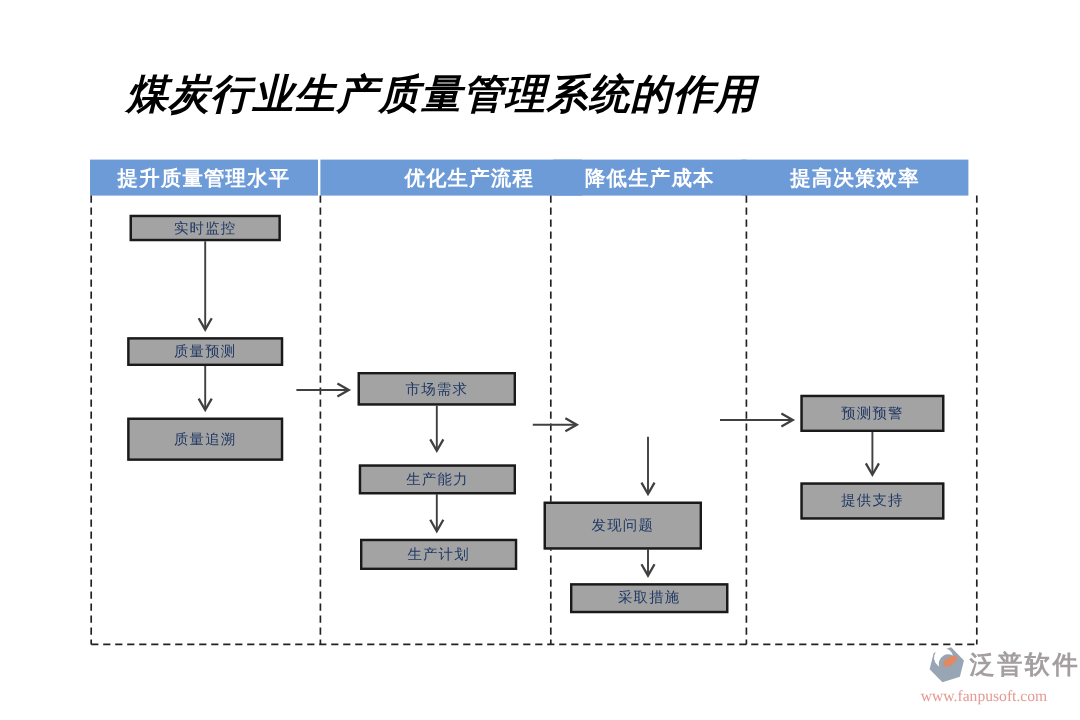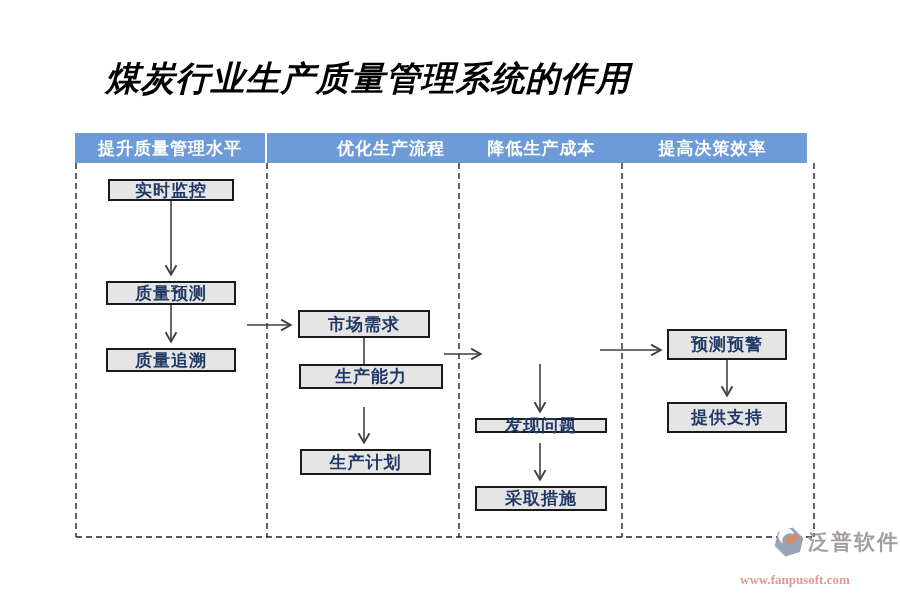--- a/index.html
+++ b/index.html
@@ -23,44 +23,44 @@
     font-size:17px;font-weight:bold;
     display:flex;align-items:center;justify-content:center;
     letter-spacing:1px;
   }
   .lh1{left:75px;width:190px;}
   .lh2{left:267px;width:188px;padding-left:30px;}
   .lh3{left:461px;width:161px;}
   .lh4{left:618px;width:189px;}
 
   .flow-node{
-    position:absolute;background:#e5e5e5;
+    position:absolute;background:#a3a3a3;
     border:2px solid var(--node-border,#1a1a1a);
     color:var(--node-text,#1F3864);
-    font-size:17px;font-weight:bold;
+    font-size:12px;font-weight:normal;
     display:flex;align-items:center;justify-content:center;
     box-sizing:border-box;letter-spacing:1px;
   }
 
   svg.overlay{position:absolute;left:0;top:0;width:900px;height:600px;pointer-events:none;}
   .lane-line{stroke:var(--lane-border,#222);stroke-width:1.4;stroke-dasharray:6 4;fill:none;}
   .arrow-line{stroke:var(--arrow,#404040);stroke-width:1.6;fill:none;}
 
   .watermark{
     position:absolute;right:0;bottom:12px;width:160px;
     display:flex;flex-wrap:wrap;align-items:center;justify-content:flex-end;
   }
   .wm-row{display:flex;align-items:center;}
   .wm-brand{
     font-size:21px;font-weight:bold;letter-spacing:2px;
     color:var(--watermark-brand,#A49EA1);margin-left:4px;
   }
   .wm-url{
-    width:100%;text-align:left;font-size:13px;font-weight:bold;
-    color:var(--watermark-url,#E39A92);margin-top:14px;
+    width:100%;text-align:center;font-size:13px;font-weight:normal;
+    color:var(--watermark-url,#E39A92);margin-top:2px;
     font-family:"Liberation Serif","DejaVu Serif",serif;
   }
 </style>
 </head>
 <body>
 
 <div class="canvas">
 
   <div class="diagram-title">煤炭行业生产质量管理系统的作用</div>
 
@@ -91,27 +91,27 @@
     <line class="arrow-line" x1="540" y1="443" x2="540" y2="479" marker-end="url(#ah)"></line>
     <line class="arrow-line" x1="727" y1="360" x2="727" y2="395" marker-end="url(#ah)"></line>
 
     <line class="arrow-line" x1="247" y1="325" x2="290" y2="325" marker-end="url(#ah)"></line>
     <line class="arrow-line" x1="444" y1="354" x2="480" y2="354" marker-end="url(#ah)"></line>
     <line class="arrow-line" x1="600" y1="350" x2="660" y2="350" marker-end="url(#ah)"></line>
   </svg>
 
   <div class="flow-node" style="left:108px;top:179px;width:126px;height:22px;">实时监控</div>
   <div class="flow-node" style="left:106px;top:281px;width:130px;height:24px;">质量预测</div>
-  <div class="flow-node" style="left:106px;top:348px;width:130px;height:24px;">质量追溯</div>
+  <div class="flow-node" style="left:106px;top:348px;width:130px;height:36px;">质量追溯</div>
 
   <div class="flow-node" style="left:298px;top:310px;width:132px;height:28px;">市场需求</div>
-  <div class="flow-node" style="left:299px;top:364px;width:144px;height:25px;">生产能力</div>
+  <div class="flow-node" style="left:299px;top:387px;width:131px;height:25px;">生产能力</div>
   <div class="flow-node" style="left:300px;top:449px;width:131px;height:26px;">生产计划</div>
 
-  <div class="flow-node" style="left:475px;top:418px;width:132px;height:15px;">发现问题</div>
+  <div class="flow-node" style="left:453px;top:418px;width:132px;height:40px;">发现问题</div>
   <div class="flow-node" style="left:475px;top:486px;width:132px;height:25px;">采取措施</div>
 
   <div class="flow-node" style="left:667px;top:329px;width:120px;height:31px;">预测预警</div>
   <div class="flow-node" style="left:667px;top:402px;width:120px;height:31px;">提供支持</div>
 
   <div class="watermark">
     <div class="wm-row">
       <svg width="30" height="32" viewBox="0 0 30 32">
         <g transform="rotate(14 15 16)">
           <polygon points="15,1 28,9 28,23 15,31 2,23 2,9" fill="#97A5B4"></polygon>

